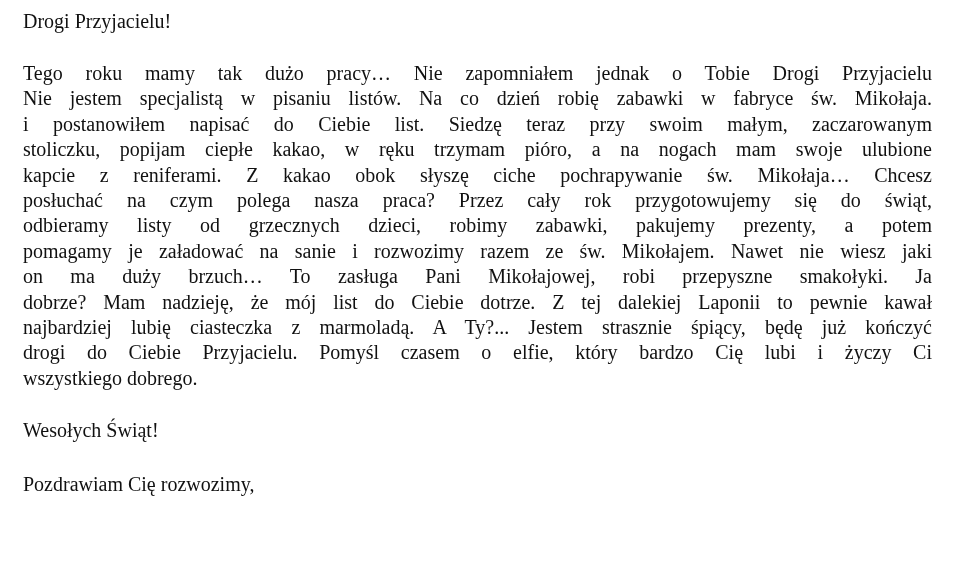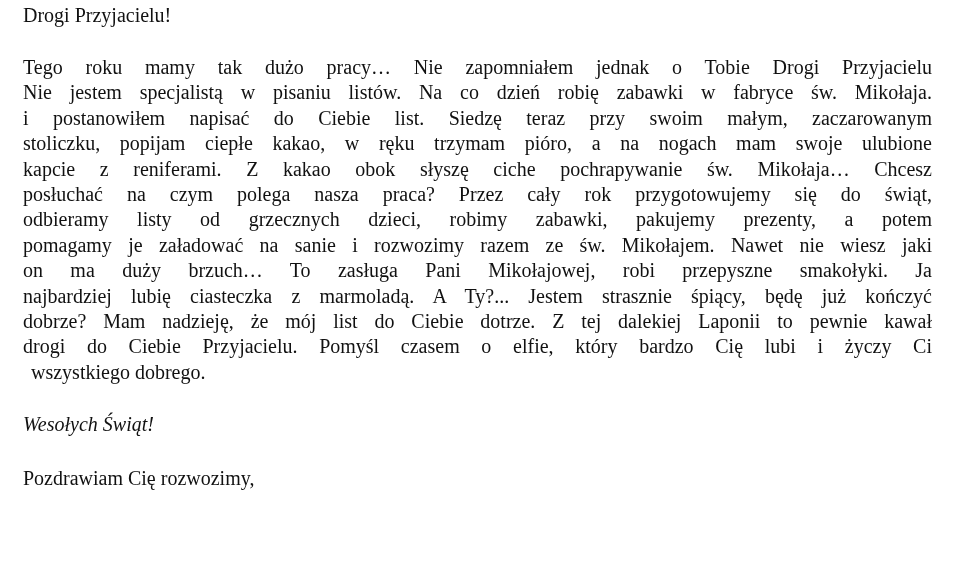--- a/index.html
+++ b/index.html
@@ -12,21 +12,21 @@
       height: 581px;
       overflow: hidden;
       position: relative;
       font-family: "Liberation Serif", "DejaVu Serif", serif;
       color: #111111;
       font-size: 20px;
     }
     .letter {
       position: absolute;
       left: 23px;
-      top: 3px;
+      top: 9px;
       width: 909px;
     }
     .line {
       display: block;
       line-height: 25.4px;
       white-space: nowrap;
     }
     .greeting {
       margin: 0 0 27px 0;
       line-height: 25px;
@@ -36,26 +36,24 @@
     }
     .jl {
       display: block;
       line-height: 25.4px;
       text-align: justify;
       text-align-last: justify;
       white-space: normal;
     }
     .jl.last {
       text-align-last: left;
-      margin-left: 8px;
     }
     .wishes {
       margin: 27px 0 0 0;
       line-height: 25px;
-      font-style: italic;
     }
     .closing {
       margin: 28px 0 0 0;
     }
     .closing .line {
       line-height: 26px;
     }
   </style>
 </head>
 <body>
@@ -66,22 +64,22 @@
   <div class="body-text">
     <span class="jl">Tego roku mamy tak dużo pracy… Nie zapomniałem jednak o Tobie Drogi Przyjacielu</span>
     <span class="jl">Nie jestem specjalistą w pisaniu listów. Na co dzień robię zabawki w fabryce św. Mikołaja.</span>
     <span class="jl">i postanowiłem napisać do Ciebie list. Siedzę teraz przy swoim małym, zaczarowanym</span>
     <span class="jl">stoliczku, popijam ciepłe kakao, w ręku trzymam pióro, a na nogach mam swoje ulubione</span>
     <span class="jl">kapcie z reniferami. Z kakao obok słyszę ciche pochrapywanie św. Mikołaja… Chcesz</span>
     <span class="jl">posłuchać na czym polega nasza praca? Przez cały rok przygotowujemy się do świąt,</span>
     <span class="jl">odbieramy listy od grzecznych dzieci, robimy zabawki, pakujemy prezenty, a potem</span>
     <span class="jl">pomagamy je załadować na sanie i rozwozimy razem ze św. Mikołajem.  Nawet nie wiesz jaki</span>
     <span class="jl">on ma duży brzuch… To zasługa Pani Mikołajowej, robi przepyszne smakołyki. Ja</span>
+    <span class="jl">dobrze? Mam nadzieję, że mój list do Ciebie dotrze. Z tej dalekiej Laponii to pewnie kawał</span>
     <span class="jl">najbardziej lubię ciasteczka z marmoladą. A Ty?... Jestem strasznie śpiący, będę już kończyć</span>
-    <span class="jl">dobrze? Mam nadzieję, że mój list do Ciebie dotrze. Z tej dalekiej Laponii to pewnie kawał</span>
     <span class="jl">drogi do Ciebie Przyjacielu. Pomyśl czasem o elfie, który bardzo Cię lubi i życzy Ci</span>
     <span class="jl last">wszystkiego dobrego.</span>
   </div>
 
   <div class="line wishes">Wesołych Świąt!</div>
 
   <div class="closing">
     <span class="line">Pozdrawiam Cię rozwozimy,</span>
   </div>
 </div>

